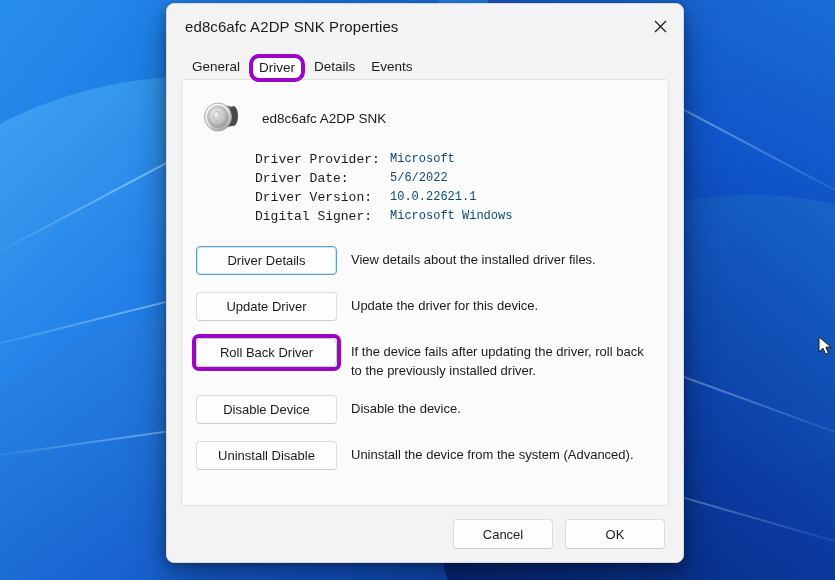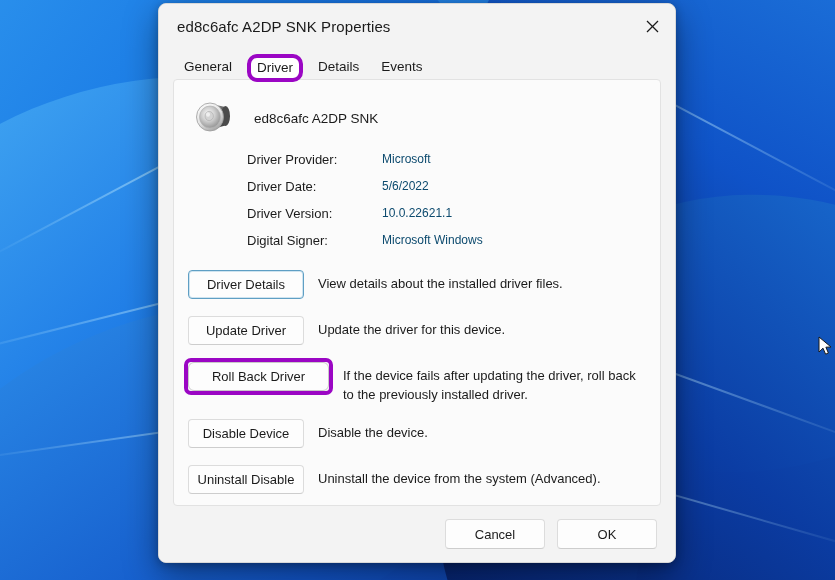--- a/index.html
+++ b/index.html
@@ -86,21 +86,21 @@
   .s1 { left: -40px; top: 160px; width: 420px; transform: rotate(-28deg); opacity:.7;}
   .s2 { left: -60px; top: 300px; width: 460px; transform: rotate(-14deg); opacity:.6;}
   .s3 { left: -40px; top: 430px; width: 420px; transform: rotate(-8deg); opacity:.55;}
   .s4 { right: -60px; top: 120px; width: 380px; transform: rotate(28deg); opacity:.5;}
   .s5 { right: -60px; top: 380px; width: 400px; transform: rotate(20deg); opacity:.45;}
   .s6 { right: -40px; top: 500px; width: 360px; transform: rotate(16deg); opacity:.4;}
 
   
   #dialog {
     position: absolute;
-    left: 158px;
+    left: 166px;
     top: 3px;
     width: 518px;
     height: 560px;
     background: #f3f3f3;
     border-radius: 8px;
     border: 1px solid #d8d8d8;
     box-shadow: 0 12px 34px rgba(0,0,0,.40), 0 2px 8px rgba(0,0,0,.25);
     overflow: hidden;
     display: flex;
     flex-direction: column;
@@ -133,21 +133,21 @@
   }
   #close-btn svg { display: block; }
 
   
   #tabstrip {
     flex: 0 0 30px;
     height: 30px;
     display: flex;
     align-items: flex-end;
     padding: 0 0 1px 18px;
-    gap: 8px;
+    gap: 2px;
     background: #f3f3f3;
   }
   .tab {
     font-size: 13.5px;
     color: #1b1b1b;
     padding: 2px 7px 4px 7px;
     white-space: nowrap;
     cursor: default;
     position: relative;
   }
@@ -186,42 +186,43 @@
     color: #1b1b1b;
     padding-top: 2px;
   }
 
   
   #driver-info {
     margin: 10px 0 0 0;
     padding-left: 73px;
     display: grid;
     grid-template-columns: 135px auto;
-    row-gap: 12px;
+    row-gap: 4px;
+    font-family: Liberation Mono, monospace;
   }
   .info-label { font-size: 13px; color: #1b1b1b; }
   .info-value { font-size: 12px; color: #0c4a6e; }
 
   
   #actions {
     margin-top: 22px;
     padding-left: 14px;
     display: flex;
     flex-direction: column;
     gap: 14px;
   }
   .action-row {
     display: flex;
     align-items: flex-start;
     gap: 14px;
     min-height: 32px;
   }
   .act-btn {
     flex: 0 0 141px;
-    width: 116px;
+    width: 141px;
     height: 29px;
     background: #fdfdfd;
     border: 1px solid #dcdcdc;
     border-bottom-color: #cdcdcd;
     border-radius: 4px;
     font-family: "Liberation Sans", sans-serif;
     font-size: 13px;
     color: #1b1b1b;
     cursor: default;
     display: flex;

